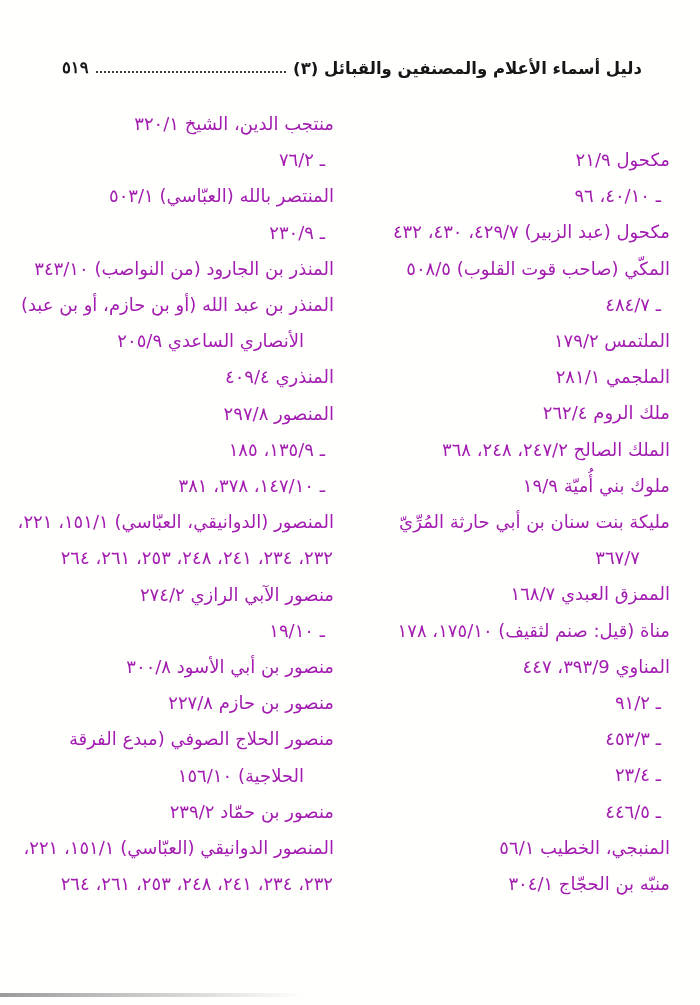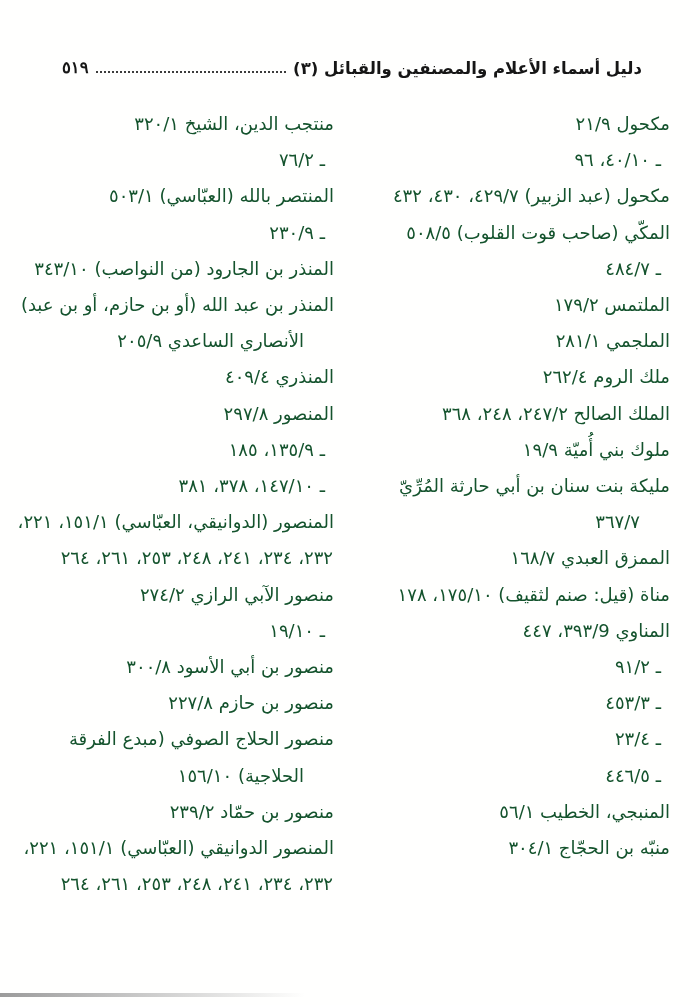--- a/index.html
+++ b/index.html
@@ -23,23 +23,23 @@
     flex:1 1 auto; height:0;
     border-bottom:2.5px dotted #3c3c3c;
     margin:0 7px 5px 7px;
   }
   .header .pagenum { white-space:nowrap; font-size:16.5px;font-family:Liberation Serif, serif; }
 
   
   .col {
     position:absolute; top:106px;
     font-size:18px; line-height:36.2px;
-    color:#14532d;
+    color:#a21caf;
   }
-  .col-right { right:30px;  width:316px; }
+  .col-right { right:30px;  width:316px;margin-top:36px; }
   .col-left  { right:366px; width:306px; }
 
   .entry { text-align:right; white-space:nowrap; }
   .entry.dash { padding-right:9px; }   
   .entry.cont { padding-right:30px; }  
   .entry.nums { padding-right:1px;text-align:right; }   
 
   
   .bottom-shadow {
     position:absolute; left:0; bottom:8px;

